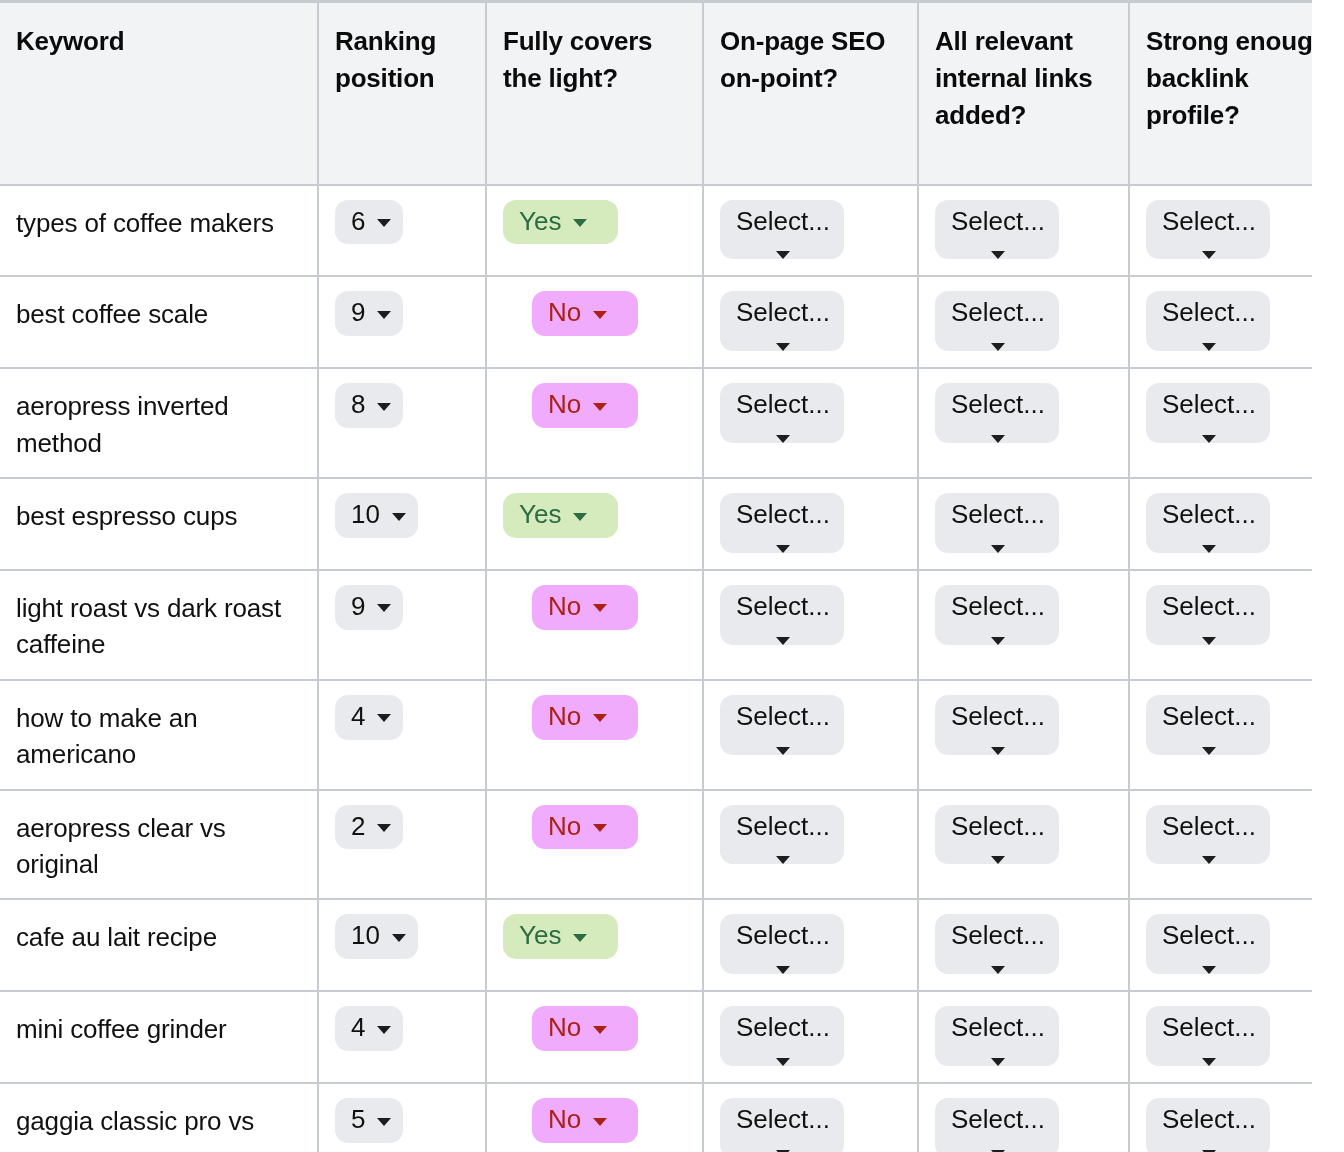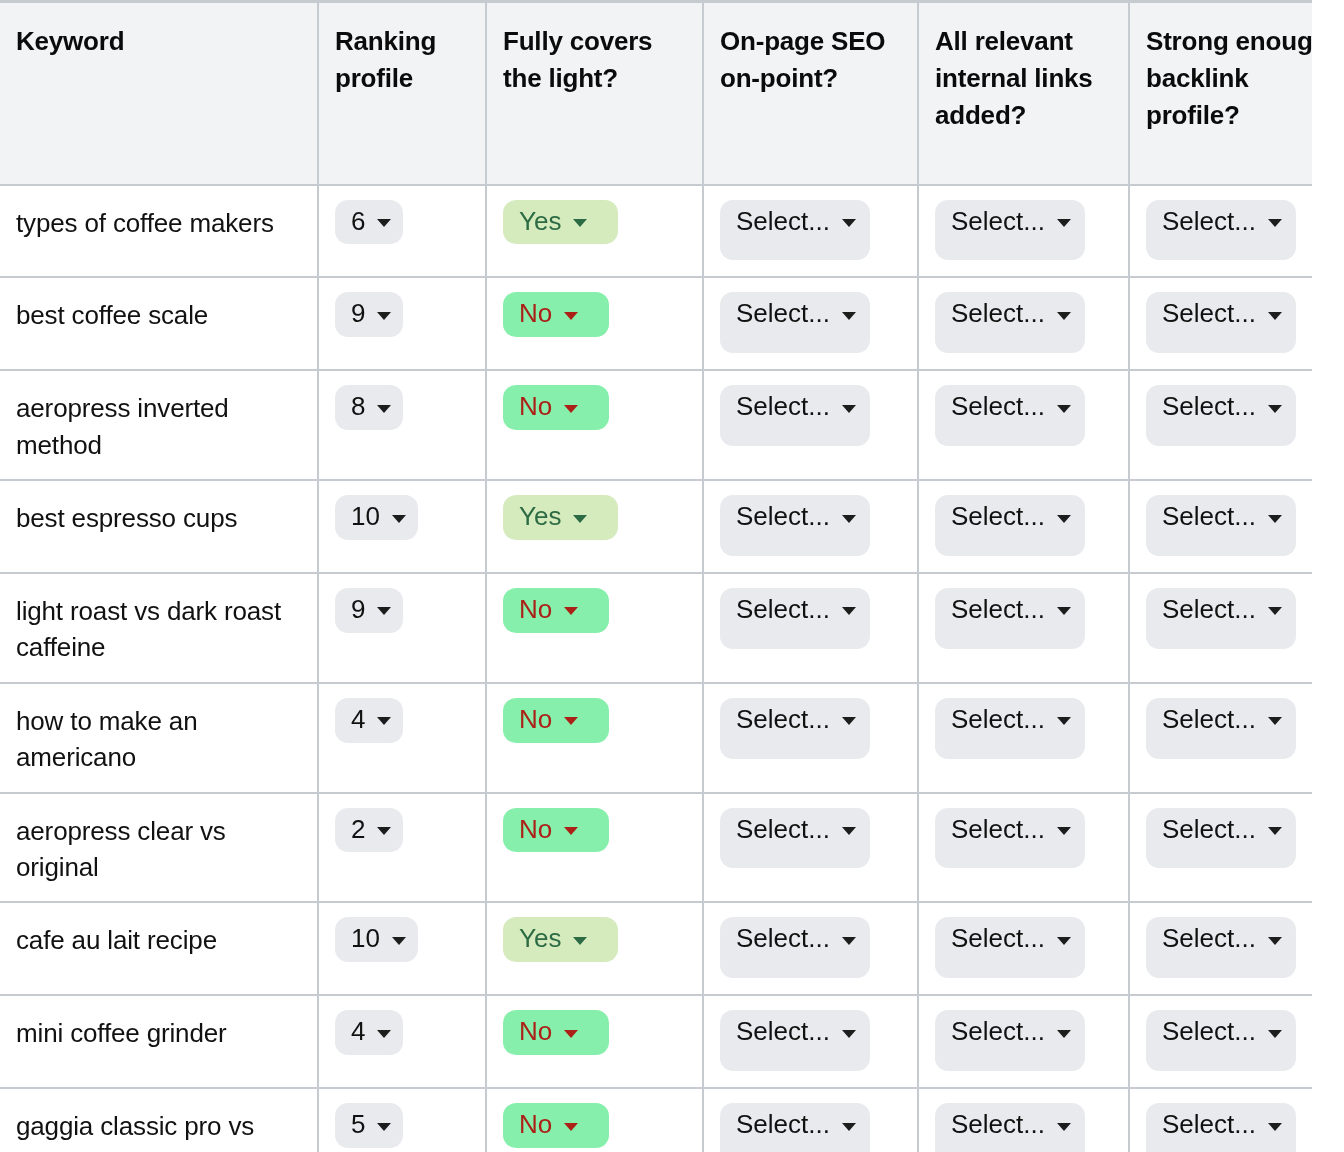--- a/index.html
+++ b/index.html
@@ -85,29 +85,30 @@
     border-radius: 13px;
     padding: 7px 31px 8px 16px;
     font-size: 26px;
     line-height: 1.15;
     color: #111111;
     white-space: nowrap;
     cursor: pointer;
     user-select: none;
   }
   .pill.rank { padding: 7px 12px 8px 16px; }
-  .pill.select { padding: 7px 14px 24px 16px; }
+  .pill.select { padding: 7px 14px 0 16px; flex-direction: column; }
 
   .pill.yes {
     background: #d5ebbd;
     color: #2c6b43;
   }
   .pill.no {
-    background: #86efac;
+    background: #f0abfc;
     color: #ab2117;
+    margin-left: 29px;
   }
 
   .caret {
     width: 0; height: 0;
     border-left: 7px solid transparent;
     border-right: 7px solid transparent;
     border-top: 8px solid #1d1d1d;
     flex: 0 0 auto;
     margin-top: 3px;
   }
@@ -126,21 +127,21 @@
       <col class="c-onpage">
         <col class="c-links">
         <col class="c-backlink">
     </colgroup>
     <thead>
       <tr>
         <th>
             <span class="hdr-txt">Keyword</span>
           </th>
         <th>
-            <span class="hdr-txt">Ranking profile</span>
+            <span class="hdr-txt">Ranking position</span>
           </th>
         <th>
             <span class="hdr-txt">Fully covers the light?</span>
           </th>
         <th>
             <span class="hdr-txt">On-page SEO on-point?</span>
           </th>
         <th>
             <span class="hdr-txt">All relevant internal links added?</span>
           </th>

